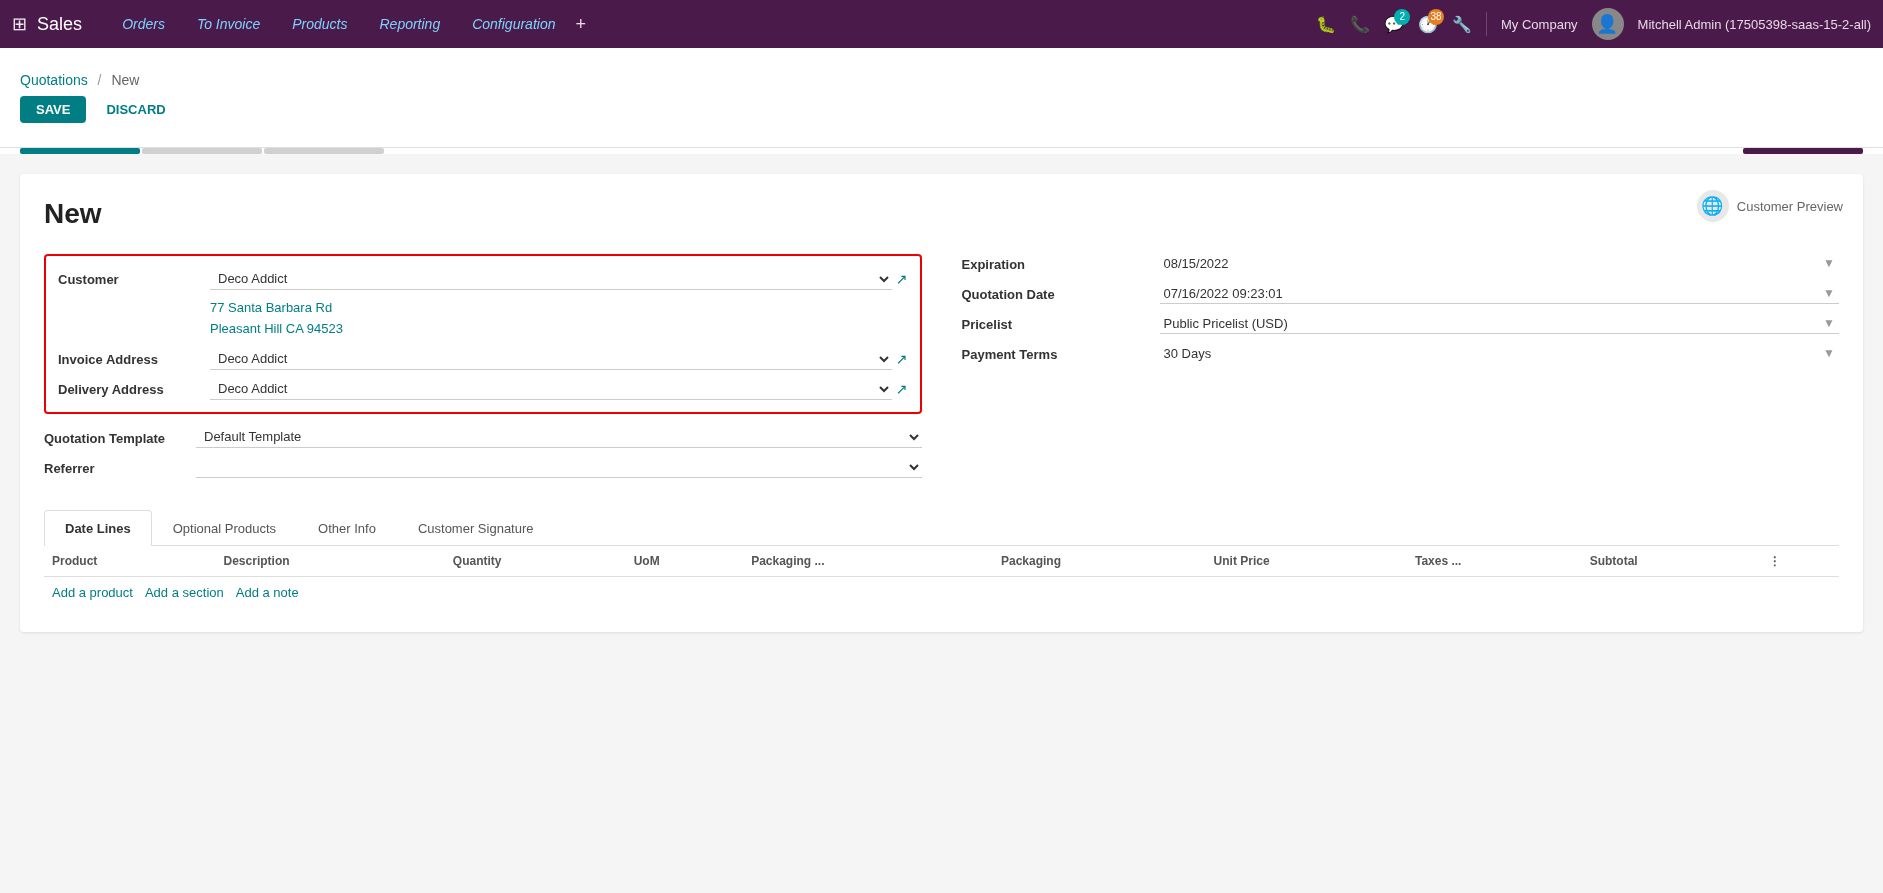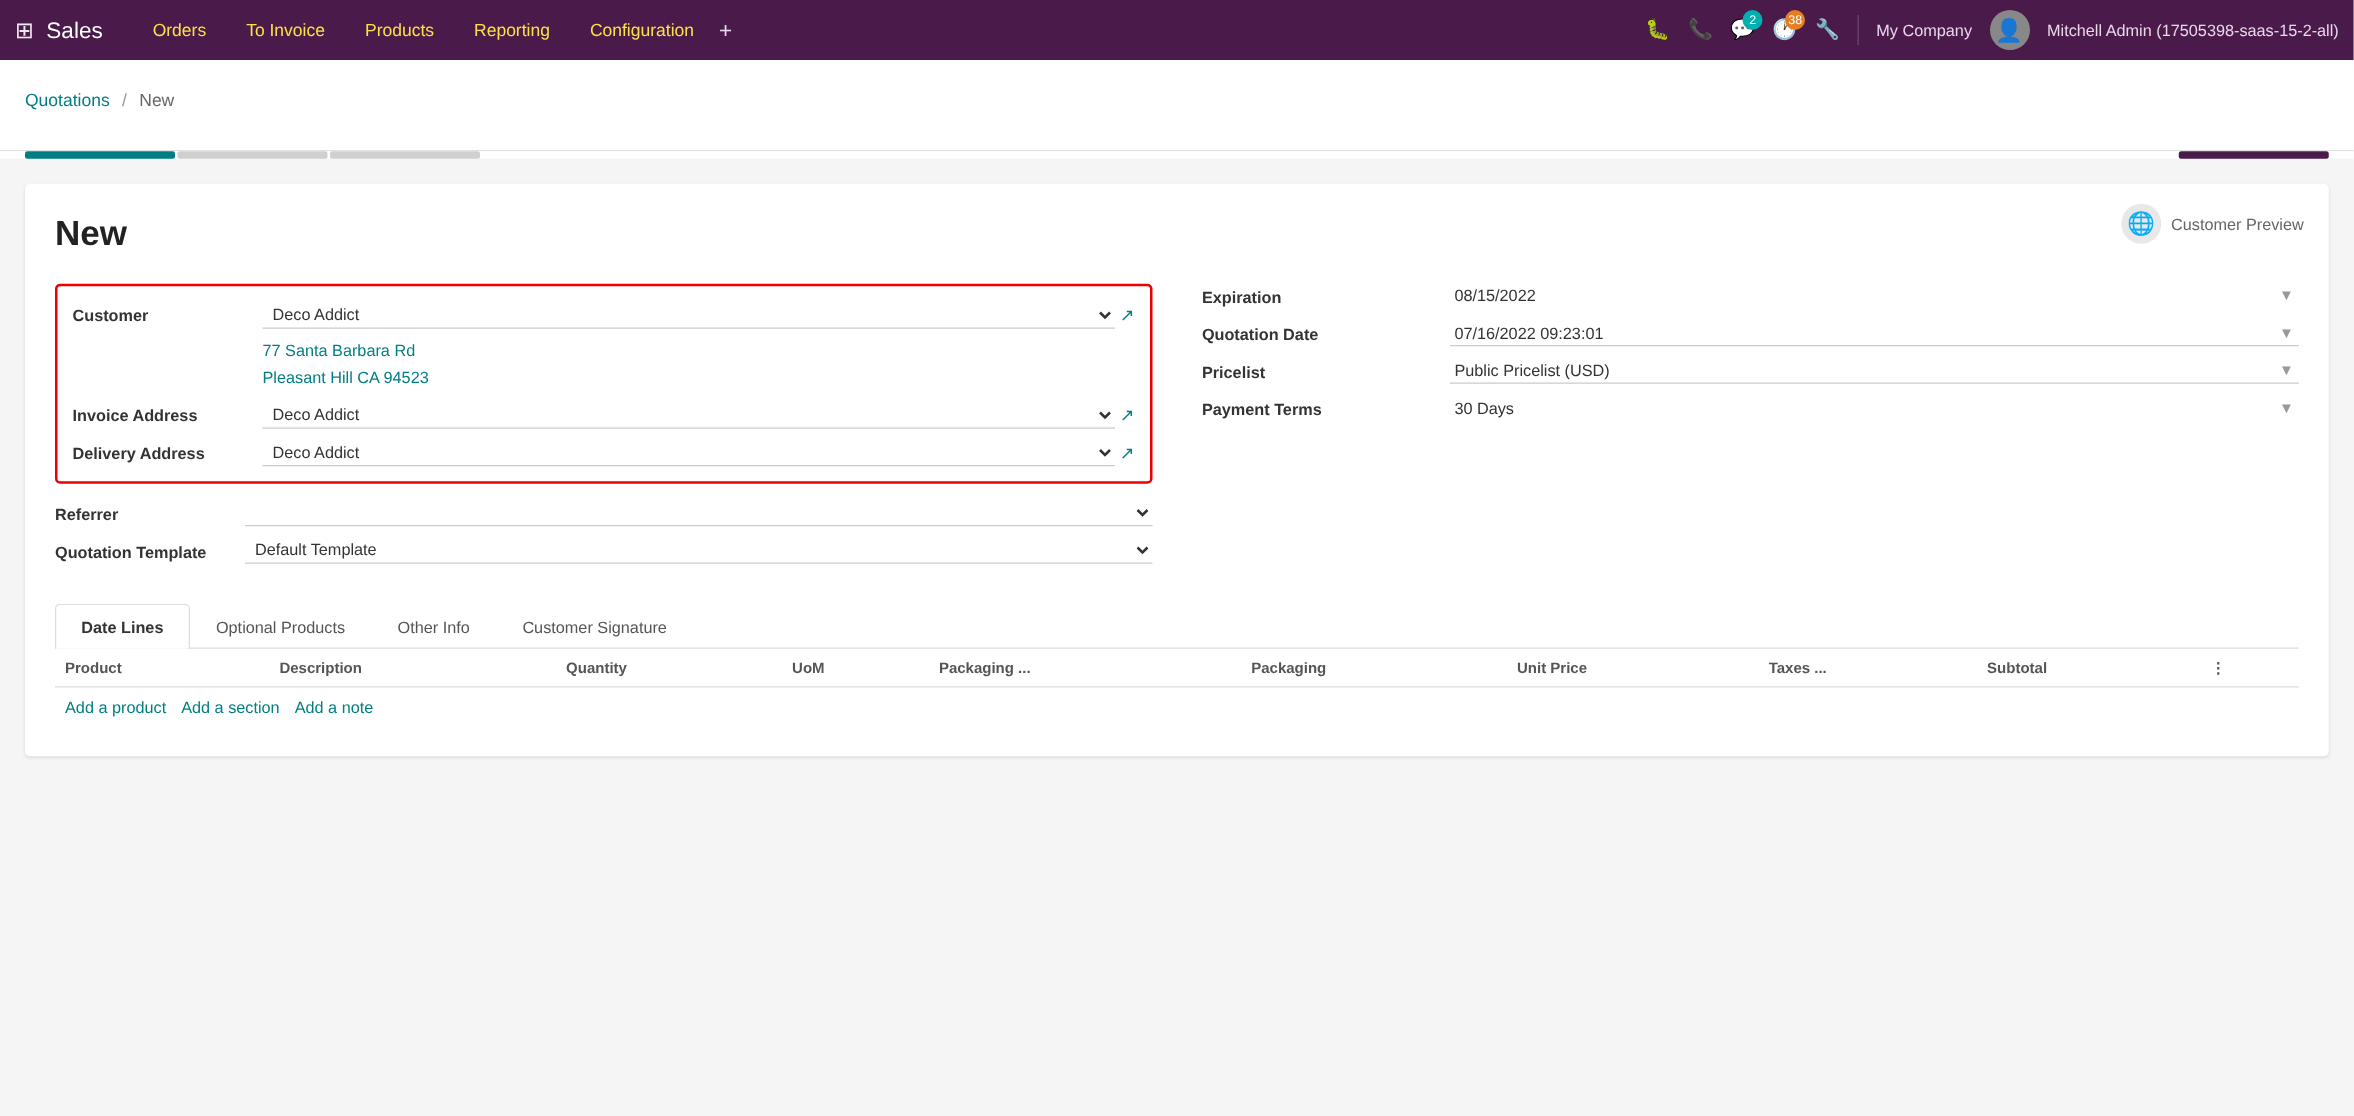--- a/index.html
+++ b/index.html
@@ -12,27 +12,28 @@
       display: flex;
       align-items: center;
       height: 48px;
       padding: 0 12px;
       gap: 0;
     }
     .topnav-grid-icon { font-size: 18px; margin-right: 10px; cursor: pointer; opacity: 0.9; }
     .topnav-app-name { font-size: 18px; font-weight: normal; margin-right: 24px; }
     .topnav-menu { display: flex; gap: 0; }
     .topnav-menu-item {
-      color: #fde047;
+      color: #7dd3fc;
       padding: 0 16px;
       height: 48px;
       display: flex;
       align-items: center;
       cursor: pointer;
       font-size: 14px;
+      font-style: italic;
     }
     .topnav-plus { color: #e8d8e8; margin-left: 4px; font-size: 18px; cursor: pointer; }
     .topnav-spacer { flex: 1; }
     .topnav-actions { display: flex; align-items: center; gap: 14px; }
     .topnav-icon { color: #e8d8e8; font-size: 16px; cursor: pointer; position: relative; }
     .topnav-badge {
       background: #00b0b0;
       color: #fff;
       border-radius: 50%;
       font-size: 10px;
@@ -298,20 +299,24 @@
     <span class="topnav-user">Mitchell Admin (17505398-saas-15-2-all)</span>
   </div>
 </nav>
 
 <div class="toolbar-area">
   <div class="breadcrumb">
     <a>Quotations</a>
     <span class="breadcrumb-sep">/</span>
     <span>New</span>
   </div>
+  <div class="toolbar-buttons">
+    <button class="btn-save">SAVE</button>
+    <button class="btn-discard">DISCARD</button>
+  </div>
 </div>
 
 <div class="progress-bar-area">
   <div class="progress-step active"></div>
   <div class="progress-step future"></div>
   <div class="progress-step future"></div>
   <div style="flex:1;"></div>
   <div class="progress-step active2"></div>
 </div>
 
@@ -361,33 +366,33 @@
             <div class="form-value-area">
               <select class="form-select">
                 <option>Deco Addict</option>
               </select>
               <span class="external-link-icon">↗</span>
             </div>
           </div>
         </div>
 
         <div class="outer-form-row">
+          <span class="form-label">Quotation Template</span>
+          <div class="form-value-area">
+            <select class="form-select">
+              <option>Default Template</option>
+            </select>
+          </div>
+        </div>
+
+        <div class="outer-form-row">
           <span class="form-label">Referrer</span>
           <div class="form-value-area">
             <select class="form-select">
               <option value=""></option>
-            </select>
-          </div>
-        </div>
-
-        <div class="outer-form-row">
-          <span class="form-label">Quotation Template</span>
-          <div class="form-value-area">
-            <select class="form-select">
-              <option>Default Template</option>
             </select>
           </div>
         </div>
       </div>
 
       <div>
 
         <div class="right-form-row">
           <span class="right-label">Expiration</span>
           <div class="right-value no-border">

